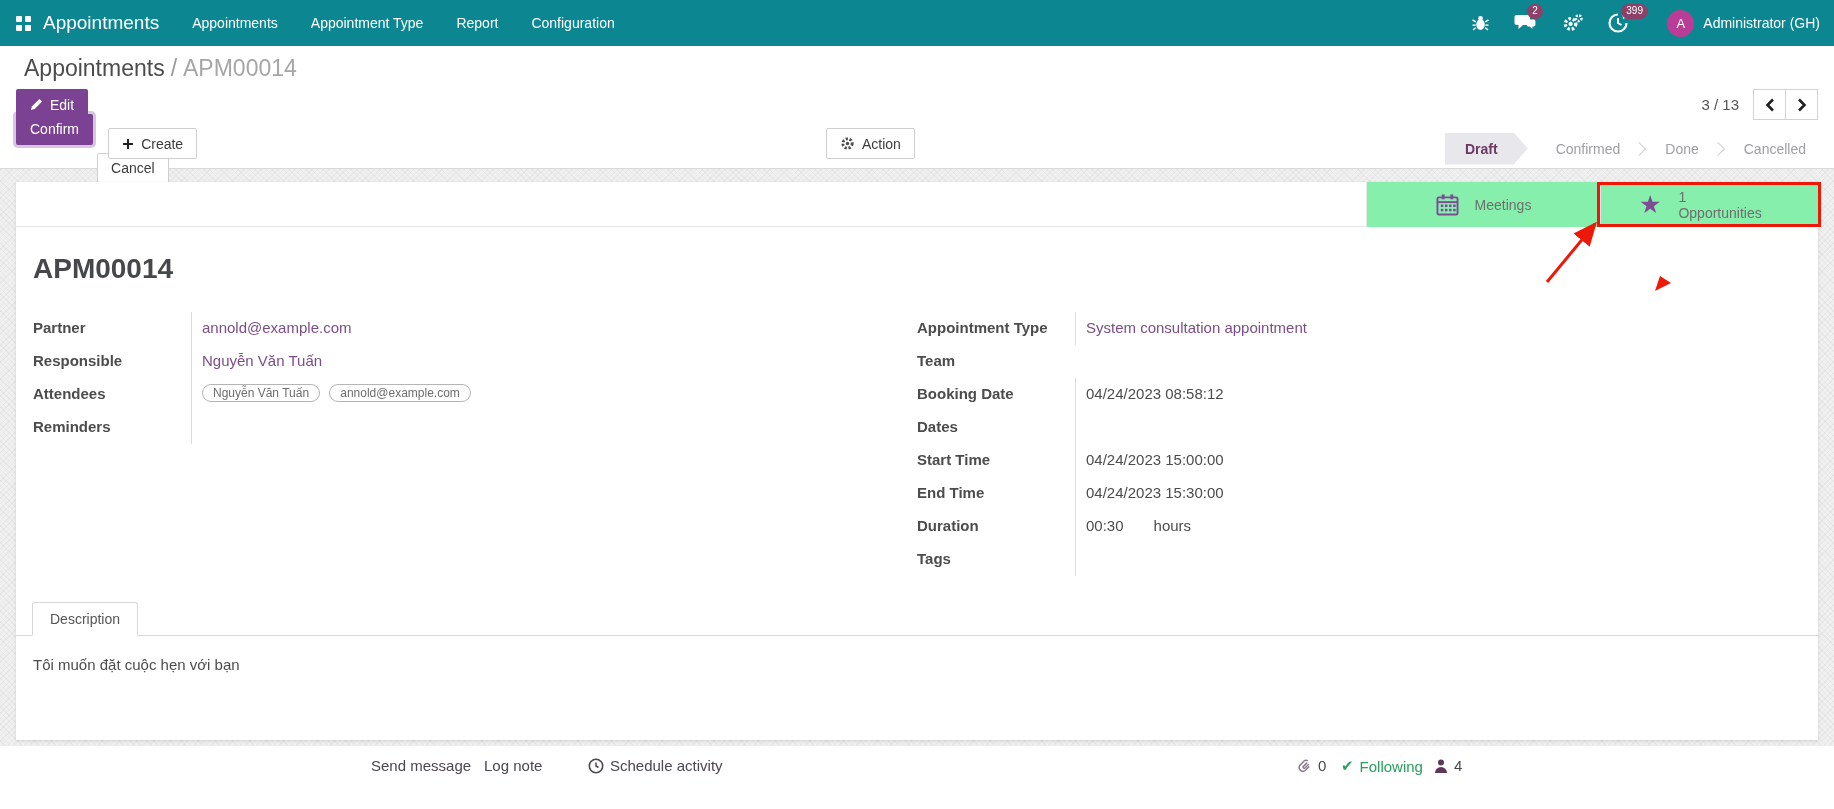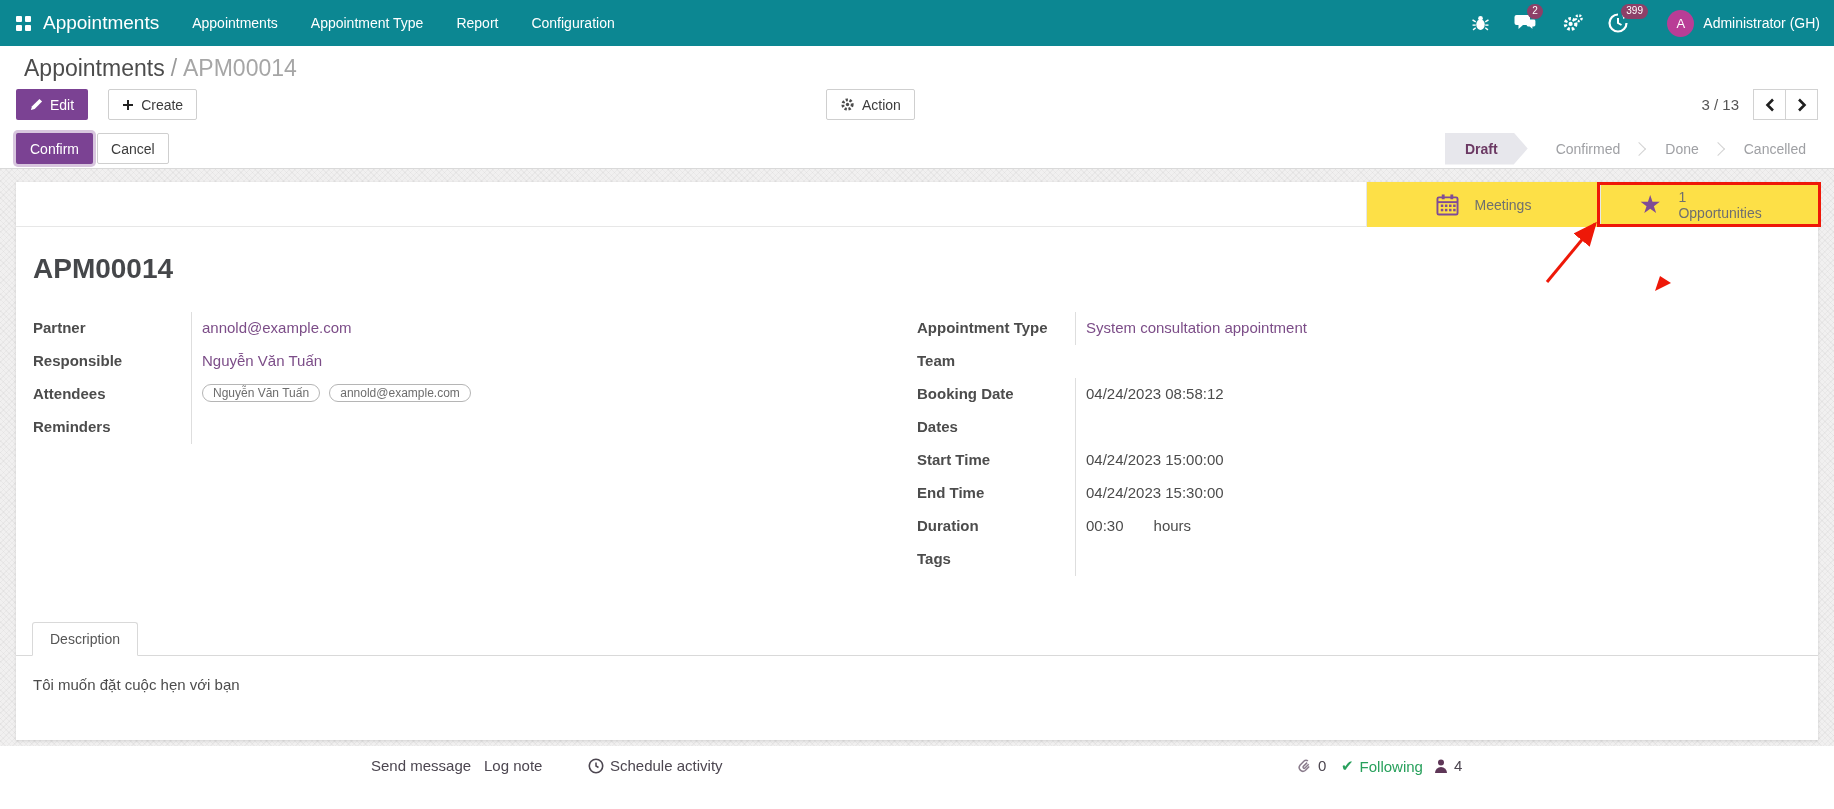--- a/index.html
+++ b/index.html
@@ -27,55 +27,55 @@
   .avatar { width: 27px; height: 27px; border-radius: 50%; background: #b93d96; display: flex; align-items: center; justify-content: center; font-size: 13px; }
   
   .panel { background: #fff; border-bottom: 1px solid #d9d9d9; padding: 12px 16px 3px; }
   .breadcrumb { font-size: 23px; color: #4c4c4c; line-height: 20px; margin-left: 8px; }
   .breadcrumb .bc-parent { cursor: pointer; }
   .breadcrumb .bc-sep { color: #9a9a9a; margin: 0 6px; }
   .breadcrumb .current { color: #a6a6a6; }
   .btn-row { margin-top: 11px; position: relative; height: 31px; display: flex; gap: 20px; }
   .btn { height: 31px; display: inline-flex; align-items: center; gap: 7px; font-size: 14px; padding: 0 13px; border: 1px solid transparent; cursor: pointer; background: #fff; border-radius: 2px; font-family: "Liberation Sans", sans-serif; }
   .btn-primary { background: #7b4293; color: #fff; }
-  .btn-default { border-color: #cfcfcf; color: #3c3c3c; }
+  .btn-default { border-color: #cfcfcf; color: #3c3c3c; margin-top: 39px; }
   .action-btn { position: absolute; left: 810px; top: 0; }
   .pager { position: absolute; right: 0; top: 0; display: flex; align-items: center; }
   .pager-count { font-size: 15px; color: #555; margin-right: 14px; }
   .pager-btn { width: 33px; height: 31px; border: 1px solid #d2d2d2; background: #fff; display: flex; align-items: center; justify-content: center; cursor: pointer; }
   .pager-btn + .pager-btn { margin-left: -1px; }
   .status-row { margin-top: 12px; display: flex; align-items: center; justify-content: space-between; height: 33px; }
   .status-left { display: flex; gap: 4px; }
   .btn-confirm { box-shadow: 0 0 0 3px #d8c6de; }
   .stages { display: flex; align-items: center; }
   .stage { font-size: 14px; color: #9fa0a4; padding: 0 12px; cursor: pointer; white-space: nowrap; }
   .stage.active { background: #e7e7ec; color: #6b3963; font-weight: 700; padding: 8px 30px 8px 20px;
     clip-path: polygon(0 0, calc(100% - 14px) 0, 100% 50%, calc(100% - 14px) 100%, 0 100%); margin-right: 16px; }
   .sep { width: 10px; height: 10px; border-top: 1px solid #d2d2d2; border-right: 1px solid #d2d2d2; transform: rotate(45deg); margin: 0 9px 0 2px; }
   
   .content { padding: 13px 16px 0; }
   .sheet { background: #fff; height: 558px; position: relative; box-shadow: 0 1px 3px rgba(0,0,0,0.12); }
   .btnbox { height: 45px; border-bottom: 1px solid #e7e7e7; position: relative; }
-  .smart-btn { position: absolute; top: 0; height: 45px; border-left: 1px solid #e7e7e7; display: flex; align-items: center; cursor: pointer; background: #fde047; }
+  .smart-btn { position: absolute; top: 0; height: 45px; border-left: 1px solid #e7e7e7; display: flex; align-items: center; cursor: pointer; background: #86efac; }
   .smart-meetings { left: 1350px; width: 234px; justify-content: center; gap: 16px; }
   .smart-opps { left: 1584px; right: 0; padding-left: 38px; gap: 17px; }
   .smart-label { font-size: 14px; color: #6f6f6f; }
   .opps-text { font-size: 14px; color: #6f6f6f; line-height: 16px; }
   .star { color: #7f4b96; font-size: 25px; line-height: 1; }
   .sheet-title { margin: 26px 0 0 17px; font-size: 28px; font-weight: 700; color: #45474a; }
   .fields { display: flex; margin-top: 27px; padding: 0 17px; }
   .fgroup { width: 50%; }
   .frow { display: flex; min-height: 33px; }
   .flabel { width: 158px; font-size: 15px; font-weight: 700; color: #4c4c4c; padding-top: 7px; }
   .fval { flex: 1; border-left: 1px solid #dedede; padding: 7px 0 0 10px; font-size: 15px; color: #4c4c4c; }
   .fval a { color: #7c4d88; text-decoration: none; cursor: pointer; }
   .tag { display: inline-block; border: 1px solid #b5b5b5; border-radius: 10px; padding: 1px 10px; font-size: 12px; color: #6d6d6d; margin-right: 5px; background: #fff; }
   .dur-unit { margin-left: 12px; padding-left: 18px; }
   .tabbar { margin-top: 26px; border-bottom: 1px solid #d9d9d9; padding-left: 16px; }
-  .tab { display: inline-block; padding: 8px 17px; border: 1px solid #d9d9d9; border-bottom: 1px solid #fff; margin-bottom: -1px; font-size: 14px; color: #555; background: #fff; border-radius: 3px 3px 0 0; cursor: pointer; margin-top: 20px; }
+  .tab { display: inline-block; padding: 8px 17px; border: 1px solid #d9d9d9; border-bottom: 1px solid #fff; margin-bottom: -1px; font-size: 14px; color: #555; background: #fff; border-radius: 3px 3px 0 0; cursor: pointer; }
   .desc { padding: 20px 17px; font-size: 15px; color: #4c4c4c; }
   
   .chatter { background: #fff; margin-top: 6px; height: 63px; position: relative; font-size: 15px; }
   .ch-item { position: absolute; top: 11px; display: flex; align-items: center; gap: 6px; cursor: pointer; color: #4c4650; white-space: nowrap; }
   .ch-send { left: 371px; } .ch-log { left: 484px; } .ch-sched { left: 588px; }
   .ch-attach { left: 1297px; } .ch-follow { left: 1341px; color: #28a05c; } .ch-followers { left: 1434px; }
   .check-glyph { color: #28a05c; font-size: 15px; }
   
   .red-box { position: absolute; left: 1597px; top: 182px; width: 224px; height: 45px; border: 3px solid #ee1808; z-index: 20; pointer-events: none; }
   .red-arrow { position: absolute; left: 1500px; top: 180px; z-index: 21; pointer-events: none; }

